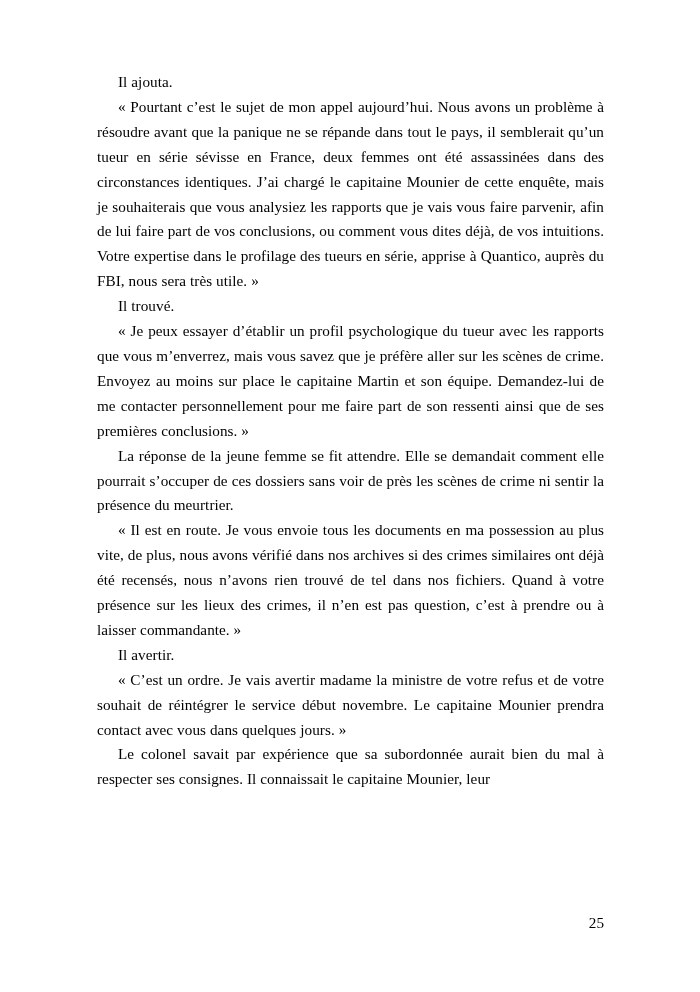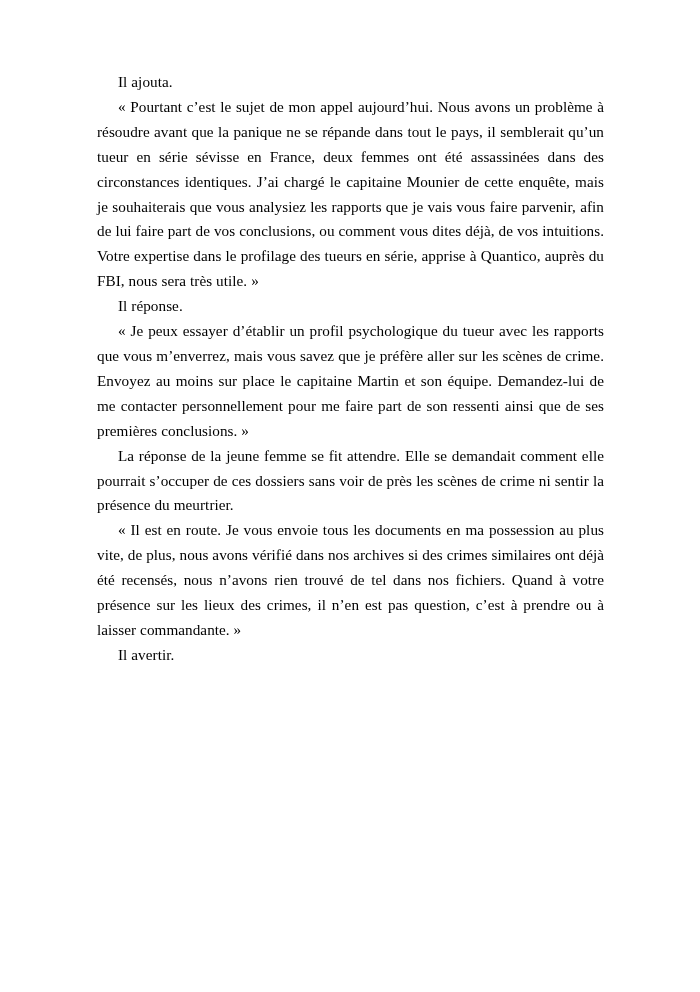--- a/index.html
+++ b/index.html
@@ -57,21 +57,24 @@
   }
 </style>
 </head>
 <body>
 
 <div class="page">
 
   <div class="text-block">
     <p class="para last-line-natural">Il ajouta.</p>
     <p class="para last-line-natural">« Pourtant c’est le sujet de mon appel aujourd’hui. Nous avons un problème à résoudre avant que la panique ne se répande dans tout le pays, il semblerait qu’un tueur en série sévisse en France, deux femmes ont été assassinées dans des circonstances identiques. J’ai chargé le capitaine Mounier de cette enquête, mais je souhaiterais que vous analysiez les rapports que je vais vous faire parvenir, afin de lui faire part de vos conclusions, ou comment vous dites déjà, de vos intuitions. Votre expertise dans le profilage des tueurs en série, apprise à Quantico, auprès du FBI, nous sera très utile. »</p>
-    <p class="para last-line-natural">Il réponse.</p>
+    <p class="para last-line-natural">Il trouvé.</p>
     <p class="para last-line-natural">« Je peux essayer d’établir un profil psychologique du tueur avec les rapports que vous m’enverrez, mais vous savez que je préfère aller sur les scènes de crime. Envoyez au moins sur place le capitaine Martin et son équipe. Demandez-lui de me contacter personnellement pour me faire part de son ressenti ainsi que de ses premières conclusions. »</p>
     <p class="para last-line-natural">La réponse de la jeune femme se fit attendre. Elle se demandait comment elle pourrait s’occuper de ces dossiers sans voir de près les scènes de crime ni sentir la présence du meurtrier.</p>
     <p class="para last-line-natural">« Il est en route. Je vous envoie tous les documents en ma possession au plus vite, de plus, nous avons vérifié dans nos archives si des crimes similaires ont déjà été recensés, nous n’avons rien trouvé de tel dans nos fichiers. Quand à votre présence sur les lieux des crimes, il n’en est pas question, c’est à prendre ou à laisser commandante. »</p>
     <p class="para last-line-natural">Il avertir.</p>
+    <p class="para last-line-natural">« C’est un ordre. Je vais avertir madame la ministre de votre refus et de votre souhait de réintégrer le service début novembre. Le capitaine Mounier prendra contact avec vous dans quelques jours. »</p>
+    <p class="para last-line-natural">Le colonel savait par expérience que sa subordonnée aurait bien du mal à respecter ses consignes. Il connaissait le capitaine Mounier, leur</p>
   </div>
 
+  <div class="page-number">25</div>
 
 </div>
 
 </body></html>

